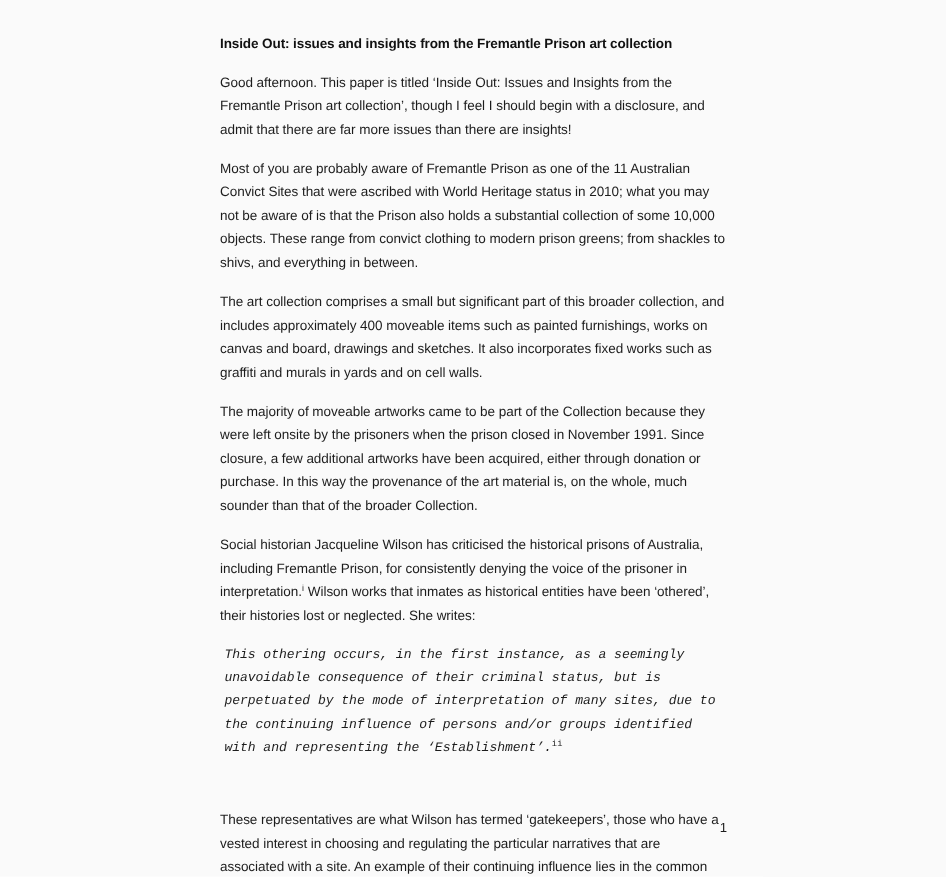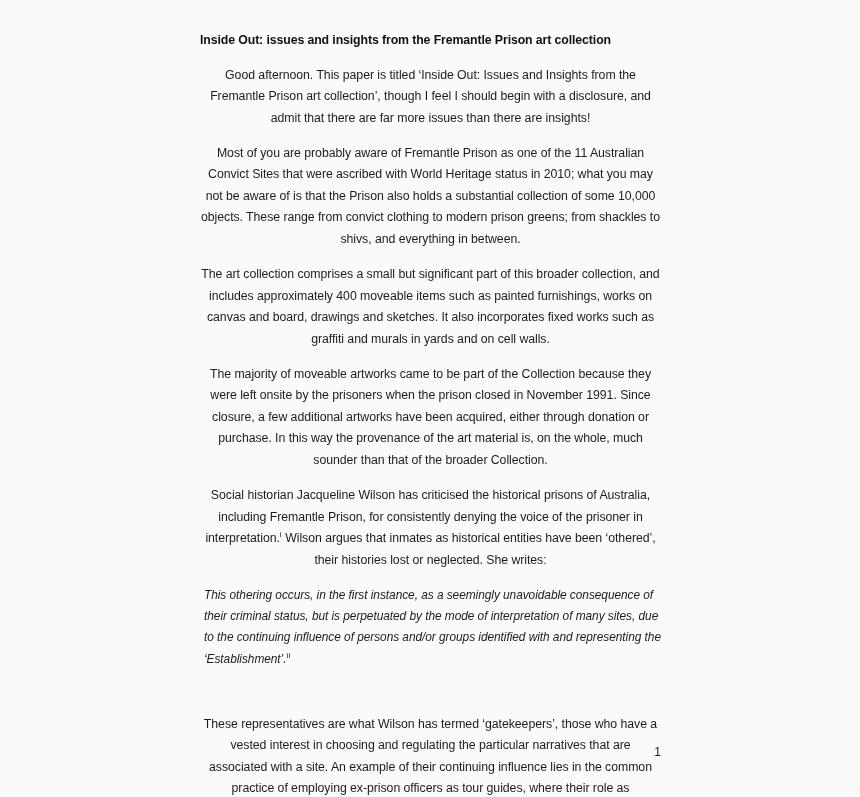--- a/index.html
+++ b/index.html
@@ -32,32 +32,33 @@
     font-weight: bold;
     line-height: 1.35;
     letter-spacing: -0.1px;
     margin: 0 0 16px 0;
     color: #111111;
   }
   .para {
     font-size: 12.3px;
     line-height: 1.745;
     margin: 0 0 14px 0;
-    text-align: center;
+    text-align: left;
     color: #1c1c1c;
     letter-spacing: -0.05px;
   }
   .quote {
     font-size: 11.9px;
     font-style: italic;
     line-height: 1.78;
     margin: 0 0 14px 0;
     padding-left: 4px;
     color: #1c1c1c;
     letter-spacing: -0.05px;
+    font-family: Liberation Mono, monospace;
   }
   .spacer-line {
     height: 30px;
   }
   sup.note {
     font-size: 8px;
     vertical-align: super;
     line-height: 0;
     font-style: normal;
     letter-spacing: 0.2px;
@@ -82,21 +83,21 @@
 
     <p class="para">Good afternoon. This paper is titled ‘Inside Out: Issues and Insights from the Fremantle Prison art collection’, though I feel I should begin with a disclosure, and admit that there are far more issues than there are insights!</p>
 
     <p class="para">Most of you are probably aware of Fremantle Prison as one of the 11 Australian Convict Sites that were ascribed with World Heritage status in 2010; what you may not be aware of is that the Prison also holds a substantial collection of some 10,000 objects. These range from convict clothing to modern prison greens;  from shackles to shivs, and everything in between.</p>
 
     <p class="para">The art collection comprises a small but significant part of this broader collection, and includes approximately 400 moveable items such as  painted furnishings, works on canvas and board, drawings and sketches. It also incorporates fixed works such as graffiti and murals in yards and on cell walls.</p>
 
     <p class="para"> The majority of moveable artworks came to be part of the Collection because they were left onsite by the prisoners when the prison closed in November 1991.  Since closure, a few additional artworks have been acquired, either through donation or purchase. In this way the provenance of the art material is, on the whole, much sounder than that of the broader Collection.</p>
 
 
-    <p class="para"><span>Social historian Jacqueline Wilson has criticised the historical prisons of Australia, including Fremantle Prison, for consistently denying the voice of the prisoner in interpretation.</span><sup class="note">i</sup><span> Wilson argues that inmates as historical entities have been ‘othered’, their histories lost or neglected. She writes:</span></p>
+    <p class="para"><span>Social historian Jacqueline Wilson has criticised the historical prisons of Australia, including Fremantle Prison, for consistently denying the voice of the prisoner in interpretation.</span><sup class="note">i</sup><span> Wilson works that inmates as historical entities have been ‘othered’, their histories lost or neglected. She writes:</span></p>
 
     <blockquote class="quote"><span>This othering occurs, in the first instance, as a seemingly unavoidable consequence of their criminal status, but is perpetuated by the mode of interpretation of many sites, due to the continuing influence of persons and/or groups identified with and representing the ‘Establishment’.</span><sup class="note">ii</sup></blockquote>
 
     <div class="spacer-line"></div>
 
     <p class="para"><span>These representatives are what Wilson has termed ‘gatekeepers’, those who have a vested interest in choosing and regulating the particular narratives that are associated with a site. An example of their continuing influence lies in the common practice of employing ex-prison officers as tour guides, where their role as gatekeepers is both literal and metaphorical. </span></p>
 
   </div>
 
   <div class="page-number">1</div>

